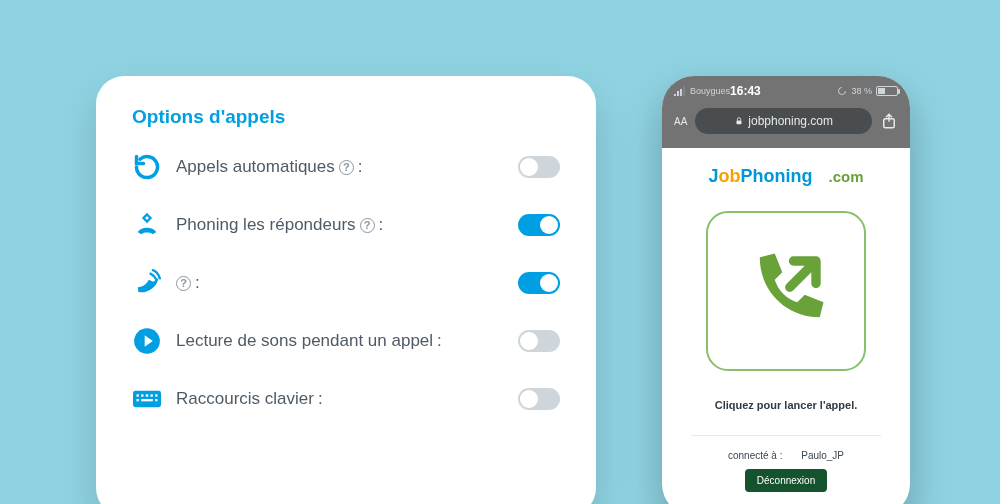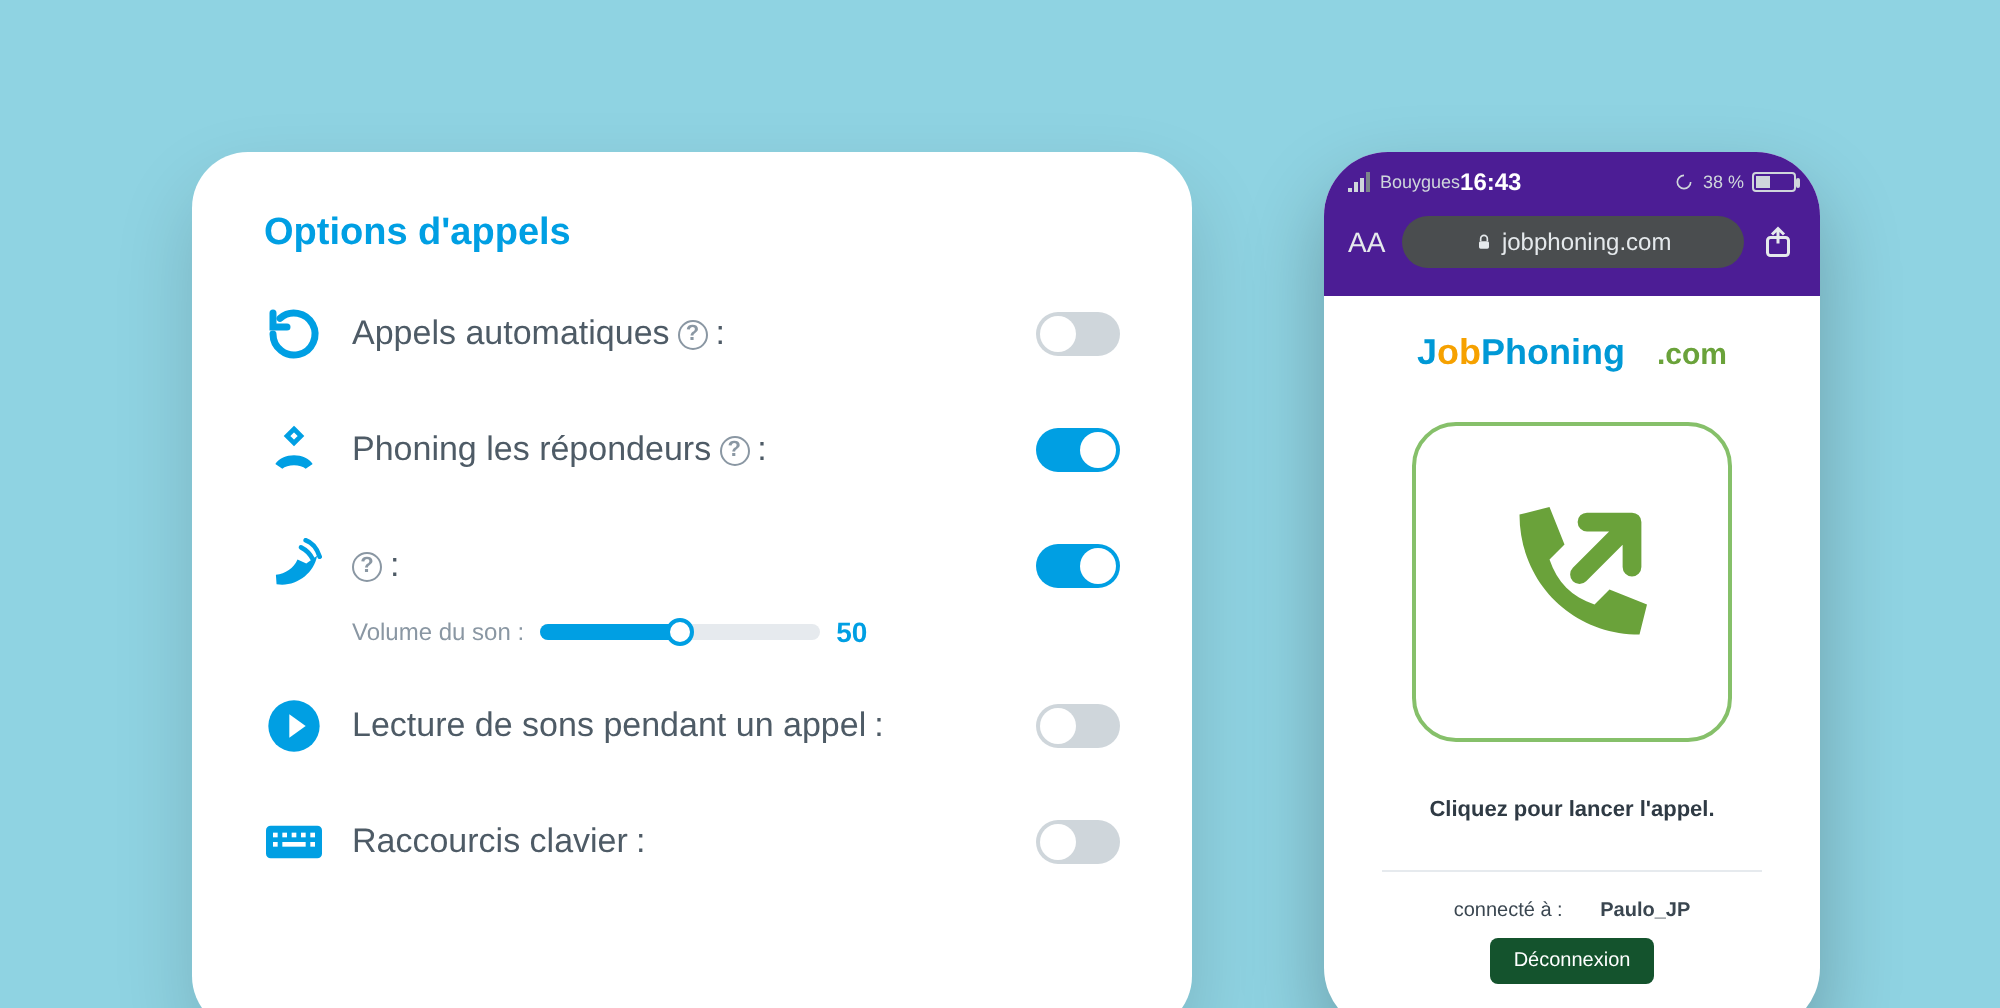--- a/index.html
+++ b/index.html
@@ -130,21 +130,21 @@
       left: 662px;
       top: 76px;
       width: 248px;
       height: 440px;
       background: #fff;
       border-radius: 32px;
       box-shadow: 0 18px 40px rgba(0,0,0,0.25);
       overflow: hidden;
     }
     .phone-top {
-      background: #4c1d95;
+      background: #737373;
       color: #fff;
       padding: 8px 12px 14px 12px;
     }
     .status {
       display: flex;
       font-size: 10px;
       align-items: center;
       color: #cfd6db;
     }
     .status .carrier { font-size: 9px; }
@@ -192,21 +192,21 @@
       font-weight: 700;
       color: #2f3a44;
     }
     .phone-sep {
       width: 86%;
       height: 1px;
       background: #e6eaee;
       margin: 24px auto 14px auto;
     }
     .connected { font-size: 10px; color:#3a4650; }
-    .connected strong { font-weight:700;margin-left:16px; }
+    .connected strong { font-weight:400;margin-left:16px; }
     .logout-btn {
       margin: 8px auto 0 auto;
       background: #14532d;
       color:#fff;
       font-size:10px;
       padding: 6px 12px;
       border-radius: 4px;
       width: fit-content;
     }
     
@@ -268,28 +268,20 @@
         </svg>
     </span>
     <span class="opt-label">
       <span class="help">?</span>
       <span class="colon"> :</span>
     </span>
     <span class="spacer"></span>
     <div class="toggle on">
         <div class="knob"></div>
       </div>
-  </div>
-  <div class="volume-row">
-    <span class="volume-label">Volume du son :</span>
-    <div class="slider">
-      <div class="slider-fill"></div>
-        <div class="slider-thumb"></div>
-    </div>
-    <span class="volume-value">50</span>
   </div>
 
   <div class="opt-row">
     <span class="opt-icon">
       <svg viewBox="0 0 24 24">
           <circle cx="12" cy="12" r="11" fill="#009fe3"></circle>
           <polygon points="10,7 17,12 10,17" fill="#fff"></polygon>
         </svg>
     </span>
     <span class="opt-label">
@@ -344,21 +336,21 @@
         <svg width="10" height="10" viewBox="0 0 24 24" fill="#cfd6db">
             <path d="M12 3a9 9 0 1 0 9 9h-2a7 7 0 1 1-7-7V3z"></path>
           </svg>
         <span>38 %</span>
         <div class="battery">
             <div class="battery-fill"></div>
           </div>
       </div>
     </div>
     <div class="urlbar">
-      <span style="font-size:14px;color:#e5e9ec">AA</span>
+      <span style="font-size:10px;color:#e5e9ec">AA</span>
       <div class="url-pill">
         <svg width="10" height="10" viewBox="0 0 24 24" fill="#e5e9ec">
             <rect x="6" y="11" width="12" height="9" rx="2"></rect>
             <path d="M8 11V8a4 4 0 1 1 8 0v3" fill="none" stroke="#e5e9ec" stroke-width="2"></path>
           </svg>
         <span>jobphoning.com</span>
       </div>
       <svg class="share-icon" viewBox="0 0 24 24" fill="none" stroke="#e5e9ec" stroke-width="2">
           <rect x="5" y="9" width="14" height="12" rx="2"></rect>
           <path d="M12 3v10M8 7l4-4 4 4"></path>

